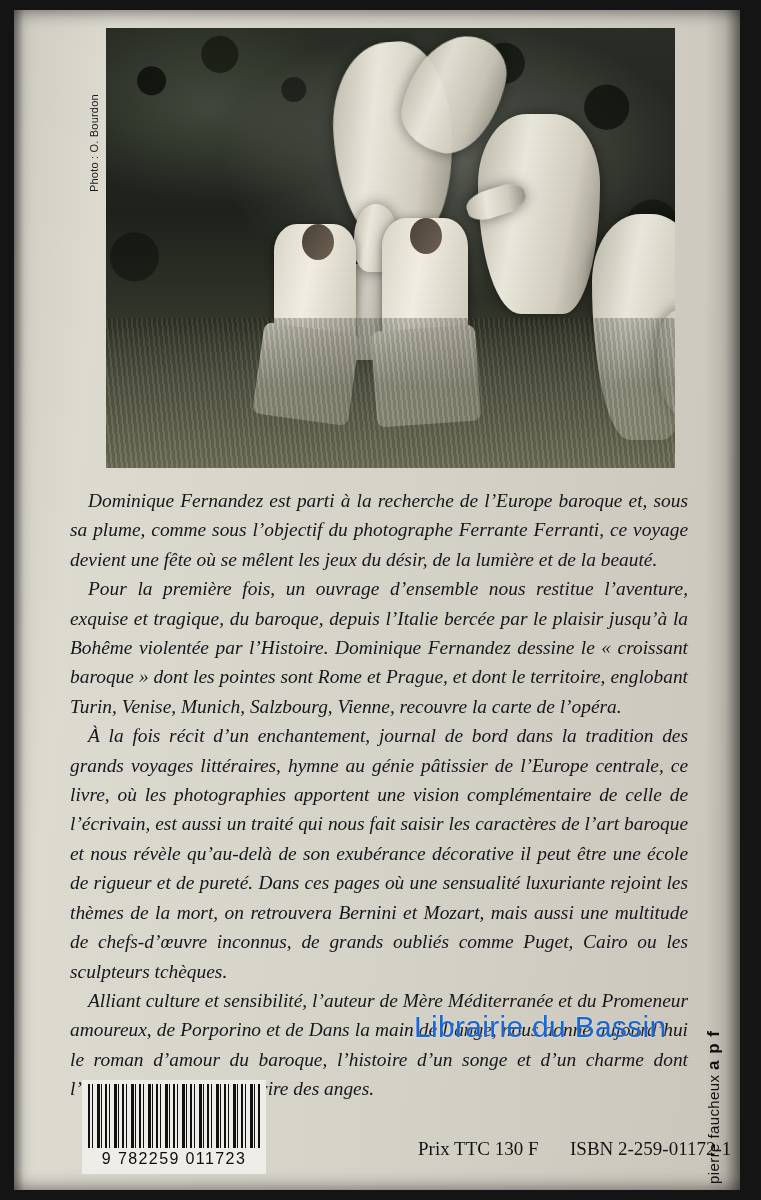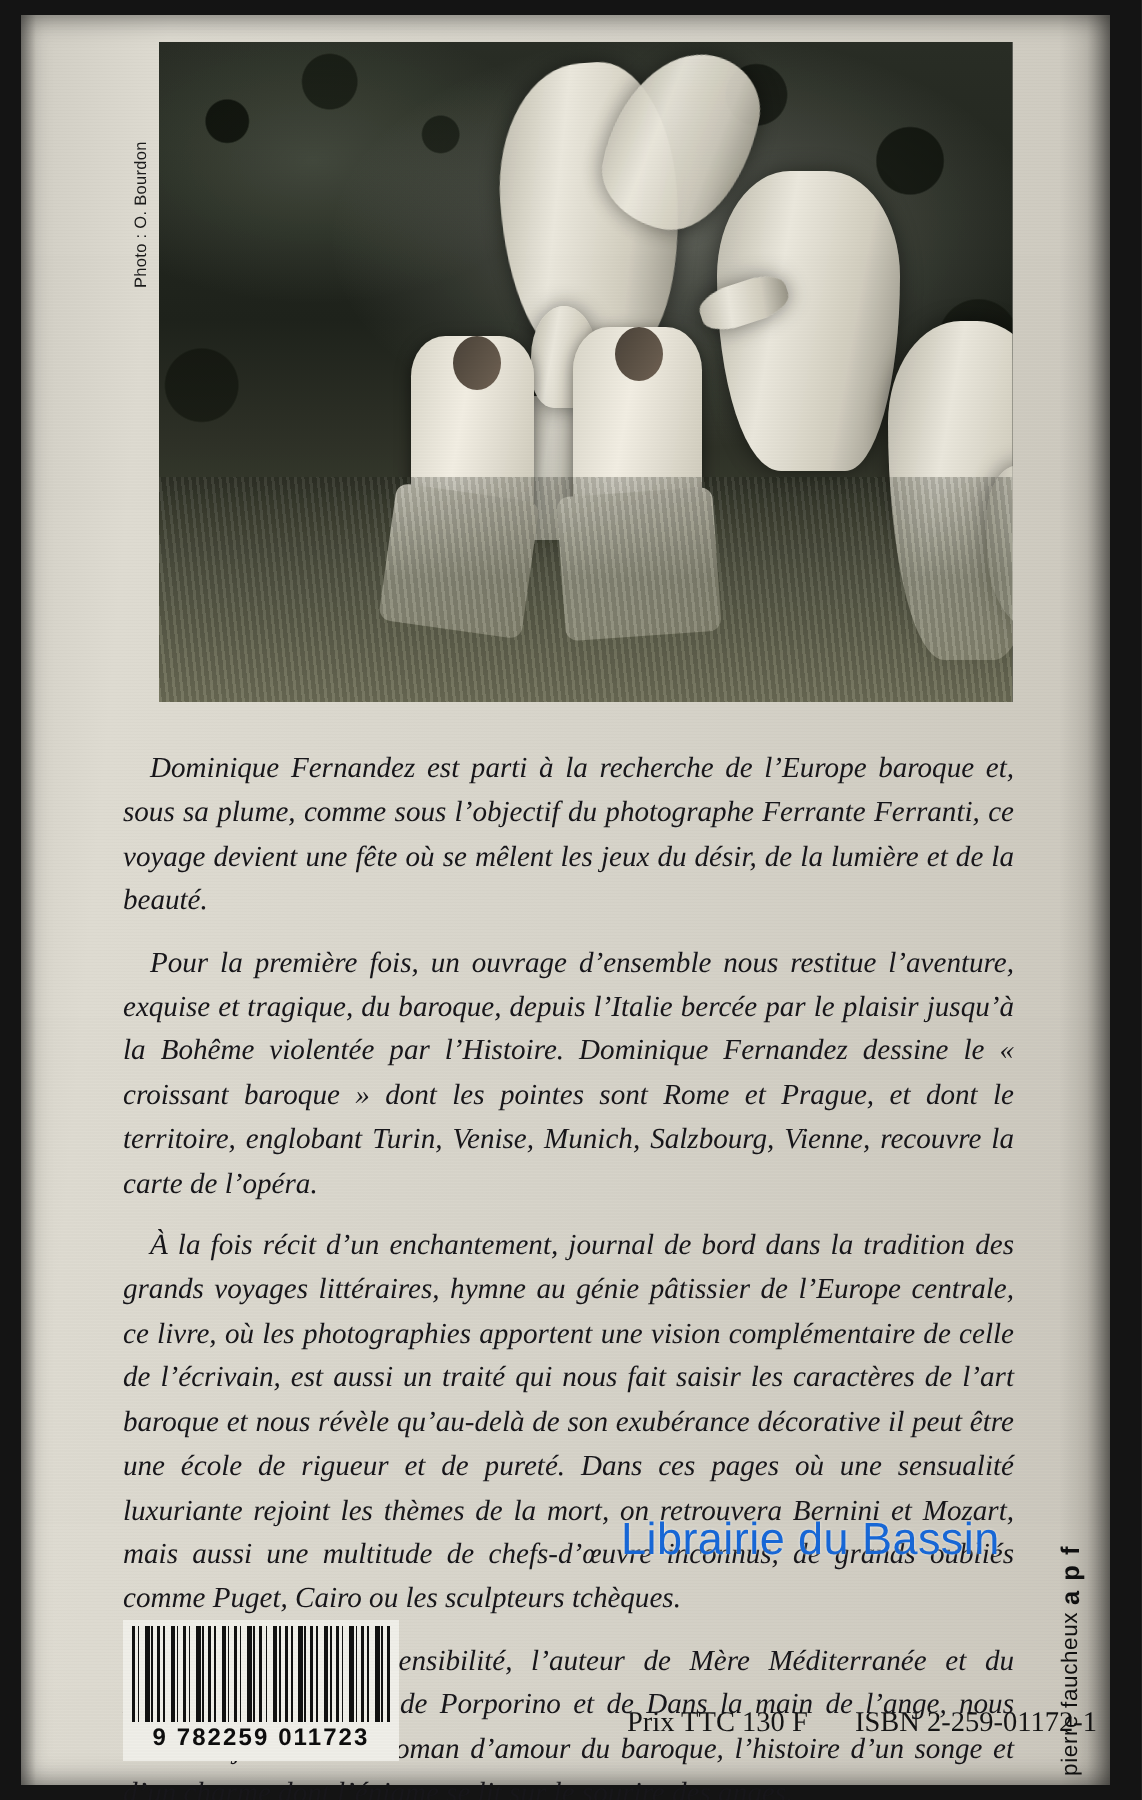--- a/index.html
+++ b/index.html
@@ -149,21 +149,21 @@
     width: 618px;
     color: #17161a;
     font-family: "Liberation Serif", serif;
     font-style: italic;
     font-size: 19.4px;
     line-height: 29.4px;
     text-align: justify;
     text-justify: inter-word;
   }
   .blurb p {
-    margin: 12px;
+    margin: 0;
     text-indent: 18px;
   }
 
   
   .watermark {
     position: absolute;
     left: 400px;
     top: 1000px;
     font-family: "Liberation Sans", sans-serif;
     font-size: 30px;
@@ -199,21 +199,20 @@
       #efeee8 14px, #efeee8 17px
     );
   }
   .barcode-digits {
     font-family: "Liberation Sans", sans-serif;
     font-size: 16px;
     letter-spacing: 1.4px;
     color: #0d0d0d;
     text-align: center;
     margin-top: 2px;
-    font-weight: bold;
   }
 
   .price-line {
     position: absolute;
     left: 404px;
     top: 1128px;
     font-family: "Liberation Serif", serif;
     font-size: 19px;
     color: #141414;
     white-space: nowrap;

